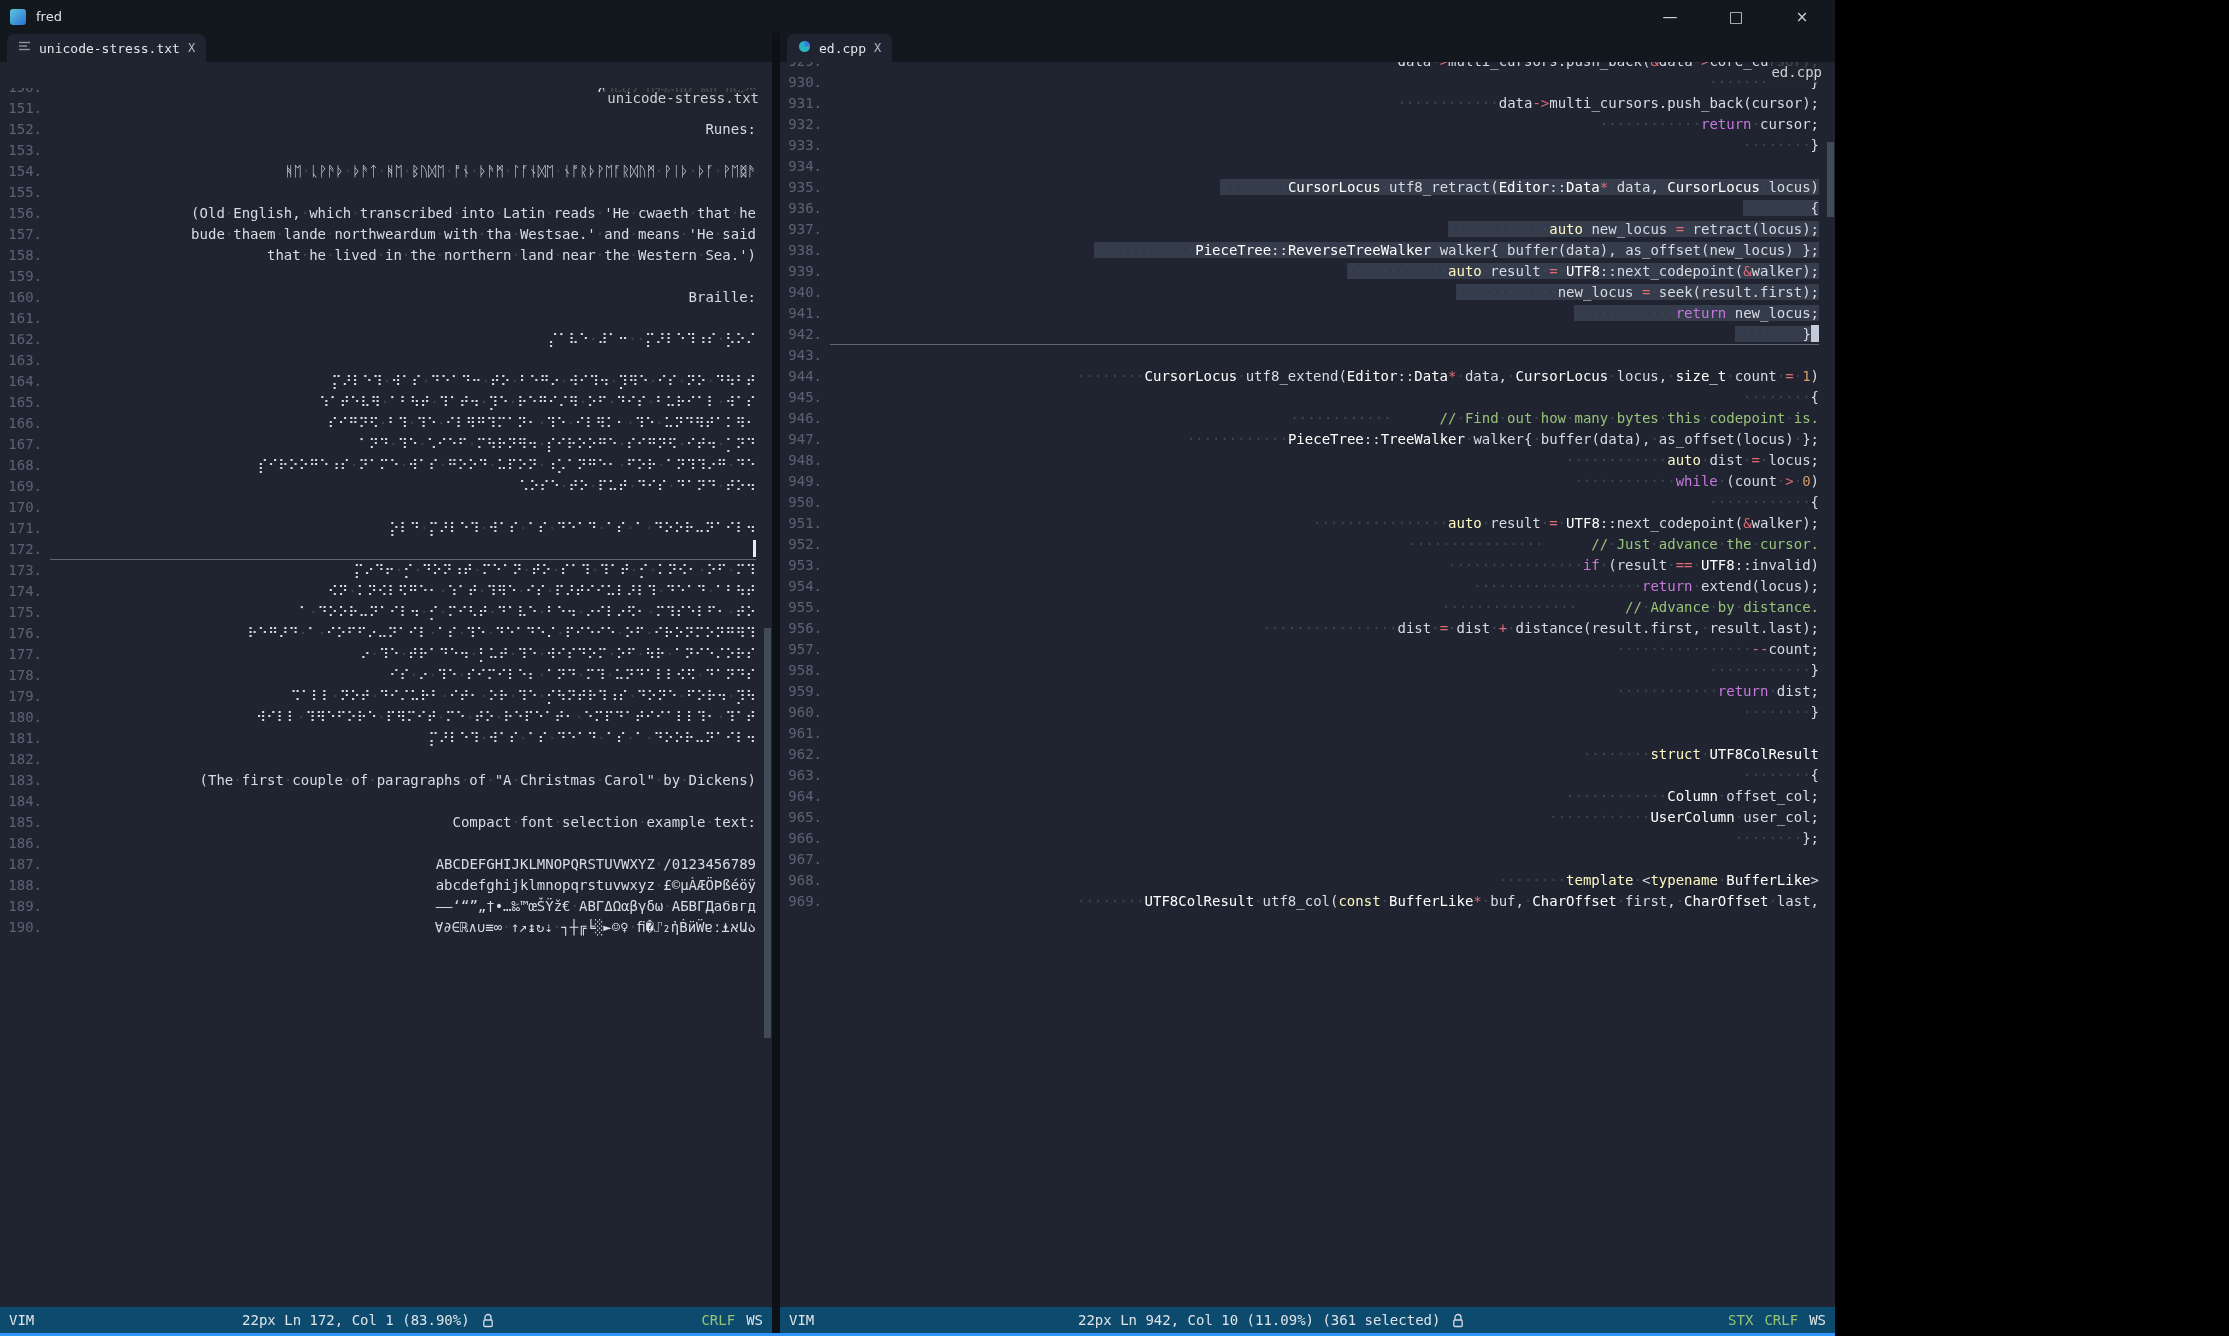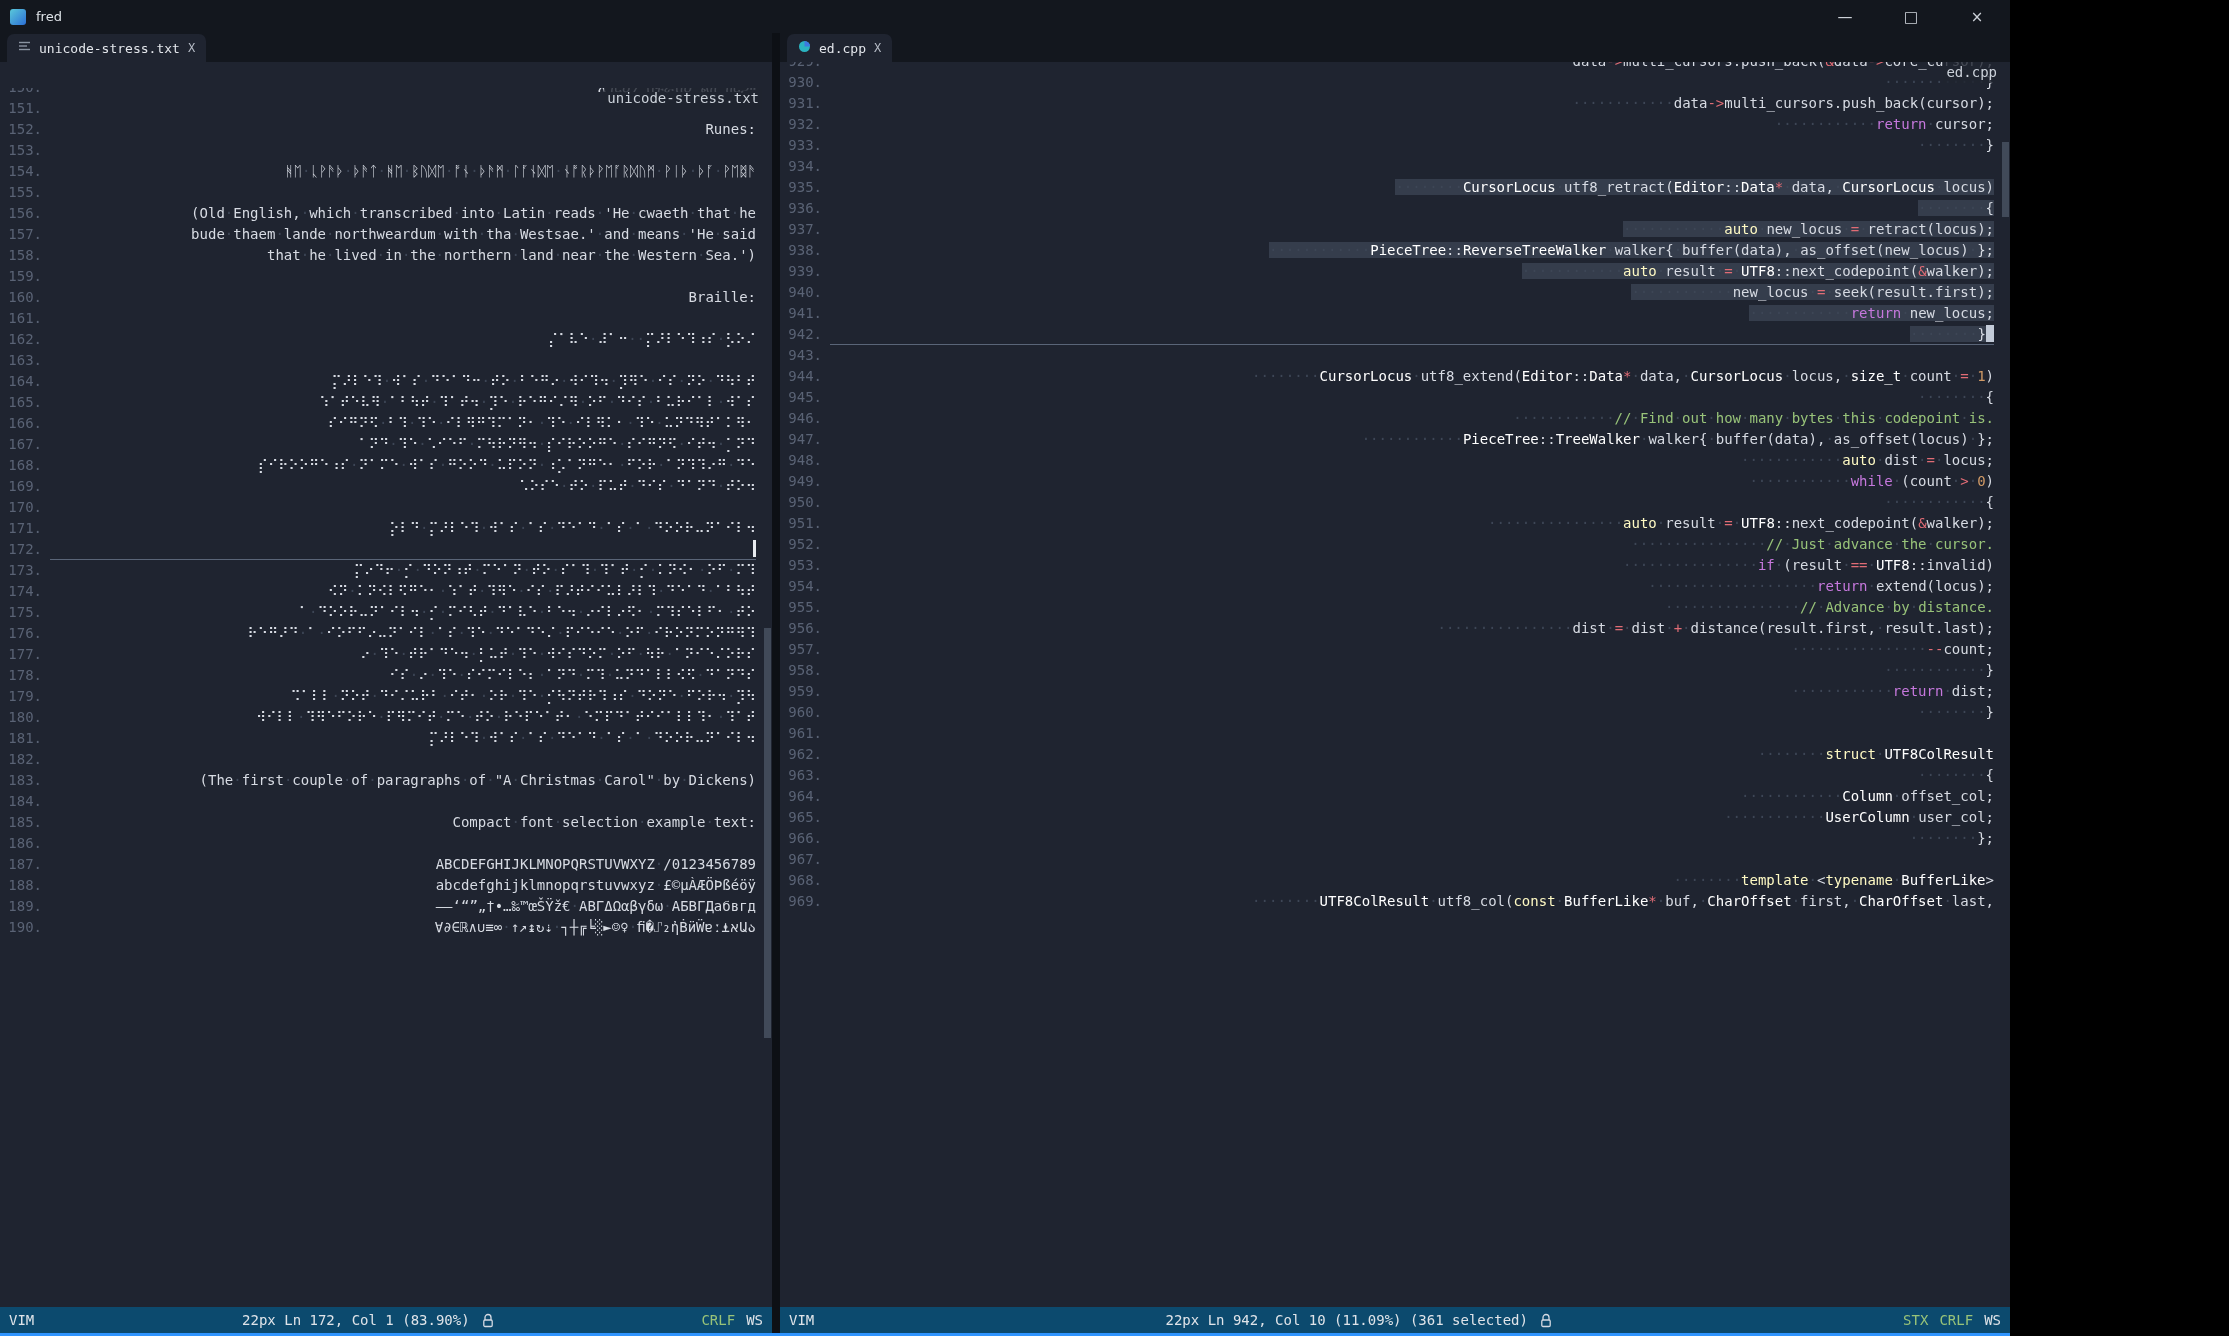--- a/index.html
+++ b/index.html
@@ -1,19 +1,19 @@
 <!DOCTYPE html>
 <html><head>
 <meta charset="utf-8">
 <style>
   * { box-sizing: border-box; margin: 0; padding: 0; }
   html,body { background:#000; }
   body { font-family:"DejaVu Sans Mono","DejaVu Sans",monospace; }
 
-  .window { width:2010px; height:1336px; background:#1f2430; display:flex; flex-direction:column;
+  .window { width:1835px; height:1336px; background:#1f2430; display:flex; flex-direction:column;
             position:relative; border-bottom:3px solid #3095ff; overflow:hidden; }
 
   
   .titlebar { height:33px; background:#13171e; display:flex; align-items:center; flex:none; }
   .app-icon { width:16px; height:16px; margin-left:10px; border-radius:3px;
               background:linear-gradient(135deg,#5ac8da 0%,#2c6fd6 100%); flex:none; }
   .window-title { color:#dfe3e8; font-size:13px; margin-left:10px; font-family:"DejaVu Sans",sans-serif; }
   .win-controls { margin-left:auto; display:flex; height:100%; }
   .win-btn { width:66px; height:100%; display:flex; align-items:center; justify-content:center;
              color:#ccd1d8; font-size:15px; font-family:"DejaVu Sans",sans-serif; }
@@ -37,21 +37,21 @@
   .row { height:21px; line-height:21px; white-space:pre; display:flex; font-size:14px; }
   .num { flex:none; width:34px; margin-left:8px; margin-right:8px; color:#5a6375; }
   .txt { flex:1; color:#d7dbe3; white-space:pre; }
   .row.cur .txt { box-shadow: inset 0 -1px 0 #5a6578; }
   .selbg { background:#353d4c; }
   .wsd { color:#3d4656; }
   .tk-d { color:#d7dbe3; }
   .tk-k { color:#c678dd; }
   .tk-b { color:#fef9c3; }
   .tk-t { color:#ffffff; }
-  .tk-c { color:#98c379; }
+  .tk-c { color:#98c379;margin-left:48px; }
   .tk-o { color:#e06c75; }
   .tk-n { color:#d19a66; }
   .caret-bar { display:inline-block; width:3px; height:17px; background:#e8ebf0; vertical-align:-3px; }
   .caret-block { display:inline-block; width:8px; height:17px; background:#c3cbd8; vertical-align:-3px; }
   .overlay-file { position:absolute; top:0; right:10px; height:21px; line-height:21px;
                   color:#ccd2da; font-size:14px; z-index:3; background:rgba(31,36,48,0.8); padding:0 3px; }
   .vscroll-thumb { position:absolute; width:7px; right:1px; background:#414a59; }
   .left-thumb { top:540px; height:410px; }
   .right-thumb { top:80px; height:75px; }
 

